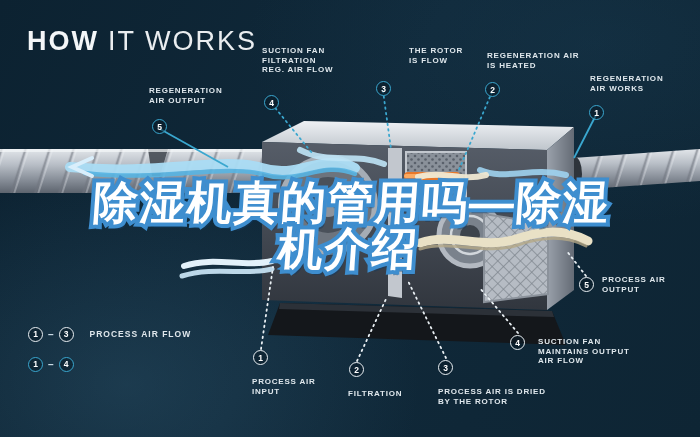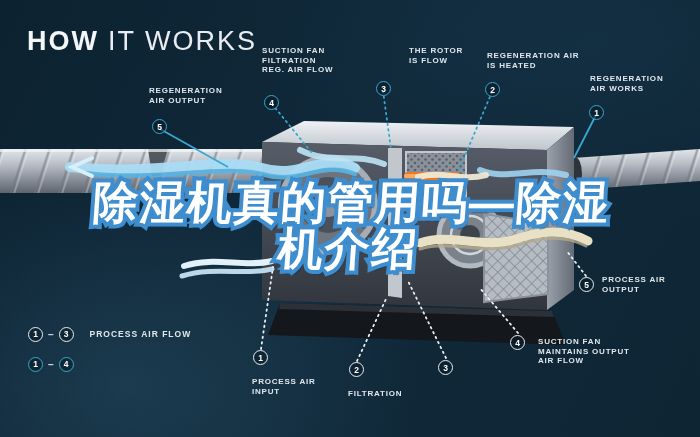--- a/index.html
+++ b/index.html
@@ -221,20 +221,24 @@
   <div class="badge white" style="left:349px;top:362px;">
       <span>2</span>
     </div>
   <div class="callout-label" style="left:348px;top:389px;">
     <div>FILTRATION</div>
   </div>
 
   <div class="badge white" style="left:438px;top:360px;">
       <span>3</span>
     </div>
+  <div class="callout-label" style="left:438px;top:387px;">
+    <div>PROCESS AIR IS DRIED</div>
+    <div>BY THE ROTOR</div>
+  </div>
 
   <div class="badge white" style="left:510px;top:335px;">
       <span>4</span>
     </div>
   <div class="callout-label" style="left:538px;top:337px;">
     <div>SUCTION FAN</div>
     <div>MAINTAINS OUTPUT</div>
     <div>AIR FLOW</div>
   </div>
 

